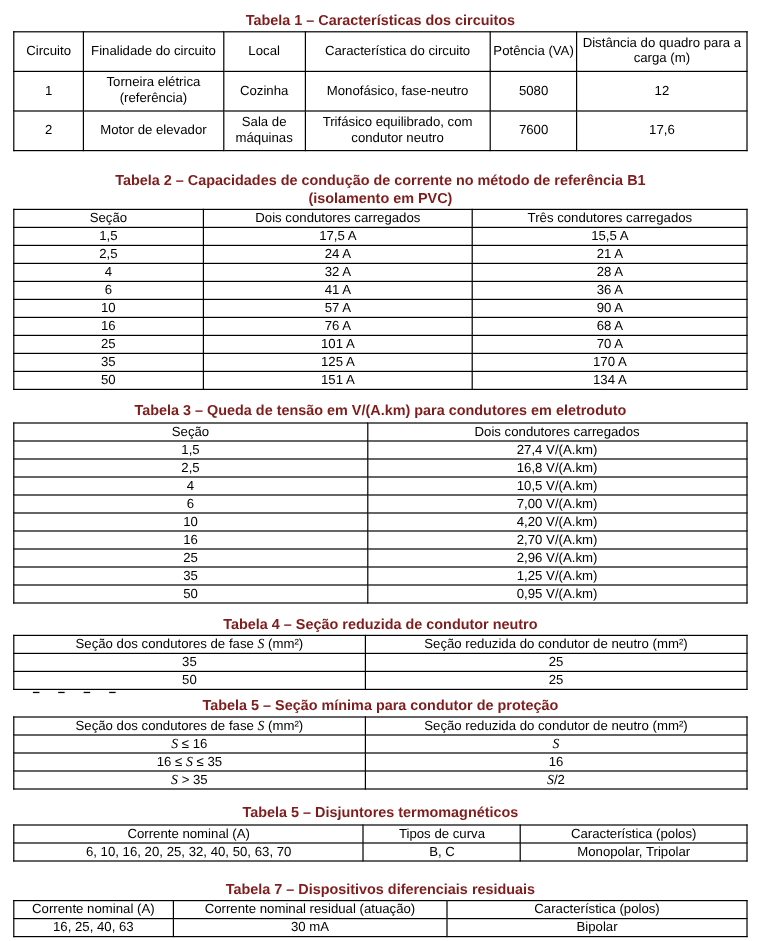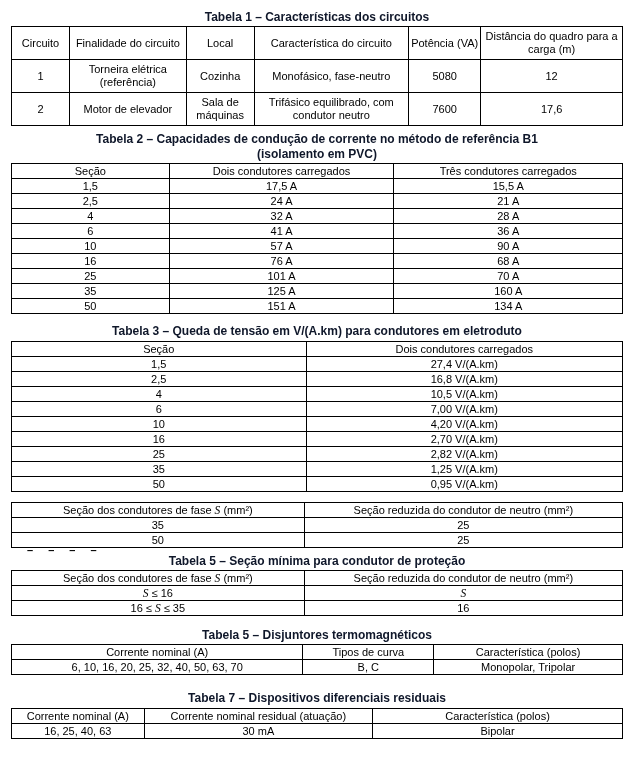--- a/index.html
+++ b/index.html
@@ -7,21 +7,21 @@
     width:633px; min-height:784px;
     color:#000000;
     font-family:"Liberation Sans", sans-serif;
     overflow:hidden;
   }
   .page { padding:10px 10px 4px 11px; width:612px; }
 
   .tbl-title {
     font-size:12px; font-weight:bold; text-align:center;
     margin:0 0 2px 0; line-height:1.2; white-space:pre-line;
-    color:#0f172a;
+    color:#7f1d1d;
   }
   .title-wrap { position:relative; }
 
   table {
     border-collapse:collapse; width:100%; table-layout:fixed;
     margin:0;
   }
   th, td {
     border:1px solid #000000;
     text-align:center; vertical-align:middle;
@@ -29,21 +29,21 @@
     overflow:hidden;
   }
 
   
   .t-roomy th, .t-roomy td { font-size:11px; line-height:13px; padding:3px 2px; }
 
   
   .t-compact th, .t-compact td { font-size:11px; line-height:13px; padding:1px 2px 0 2px; height:13px; }
 
   .sec { margin:0; }
-  .sec-1 table { margin-bottom:6px; }
+  .sec-1 table { margin-bottom:17px; }
   .sec-2 table { margin-bottom:10px; }
   .sec-3 table { margin-bottom:10px; }
   .sec-4 table { margin-bottom:6px; }
   .sec-5 table { margin-bottom:12px; }
   .sec-6 table { margin-bottom:16px; }
   .sec-7 table { margin-bottom:2px; }
 
   
   .vS { font-family:"Liberation Serif", serif; font-style:italic; font-size:11.5px; }
 
@@ -149,21 +149,21 @@
             <td>68 A</td>
           </tr>
           <tr>
             <td>25</td>
             <td>101 A</td>
             <td>70 A</td>
           </tr>
           <tr>
             <td>35</td>
             <td>125 A</td>
-            <td>160 A</td>
+            <td>170 A</td>
           </tr>
           <tr>
             <td>50</td>
             <td>151 A</td>
             <td>134 A</td>
           </tr>
         </tbody>
       </table>
   </section>
 
@@ -200,35 +200,36 @@
           <tr>
             <td>10</td>
             <td>4,20 V/(A.km)</td>
           </tr>
           <tr>
             <td>16</td>
             <td>2,70 V/(A.km)</td>
           </tr>
           <tr>
             <td>25</td>
-            <td>2,82 V/(A.km)</td>
+            <td>2,96 V/(A.km)</td>
           </tr>
           <tr>
             <td>35</td>
             <td>1,25 V/(A.km)</td>
           </tr>
           <tr>
             <td>50</td>
             <td>0,95 V/(A.km)</td>
           </tr>
         </tbody>
       </table>
   </section>
 
   <section class="sec sec-4">
+    <h3 class="tbl-title">Tabela 4 – Seção reduzida de condutor neutro</h3>
     <table class="t-compact">
         <colgroup>
           <col style="width:47.9%">
           <col style="width:52.1%">
         </colgroup>
         <thead>
           <tr>
             <th>Seção dos condutores de fase <i class="vS">S</i> (mm²)</th>
             <th>Seção reduzida do condutor de neutro (mm²)</th>
           </tr>
@@ -264,20 +265,24 @@
         </thead>
         <tbody>
           <tr>
             <td><i class="vS">S</i> ≤ 16</td>
             <td><i class="vS">S</i></td>
           </tr>
           <tr>
             <td>16 ≤ <i class="vS">S</i> ≤ 35</td>
             <td>16</td>
           </tr>
+          <tr>
+            <td><i class="vS">S</i> &gt; 35</td>
+            <td><i class="vS">S</i>/2</td>
+          </tr>
         </tbody>
       </table>
   </section>
 
   <section class="sec sec-6">
     <h3 class="tbl-title">Tabela 5 – Disjuntores termomagnéticos</h3>
     <table class="t-compact">
         <colgroup>
           <col style="width:47.7%">
           <col style="width:21.4%">

